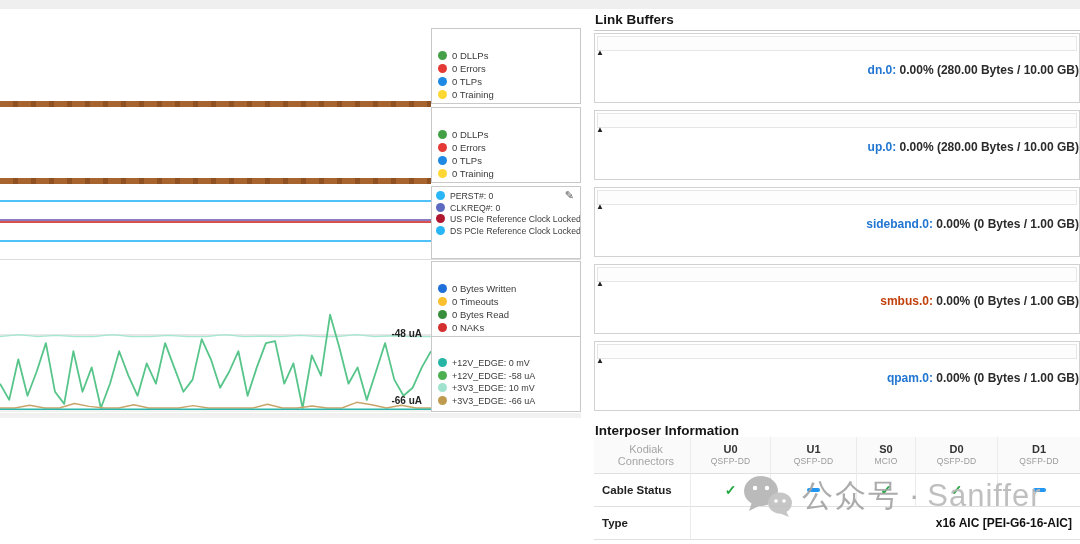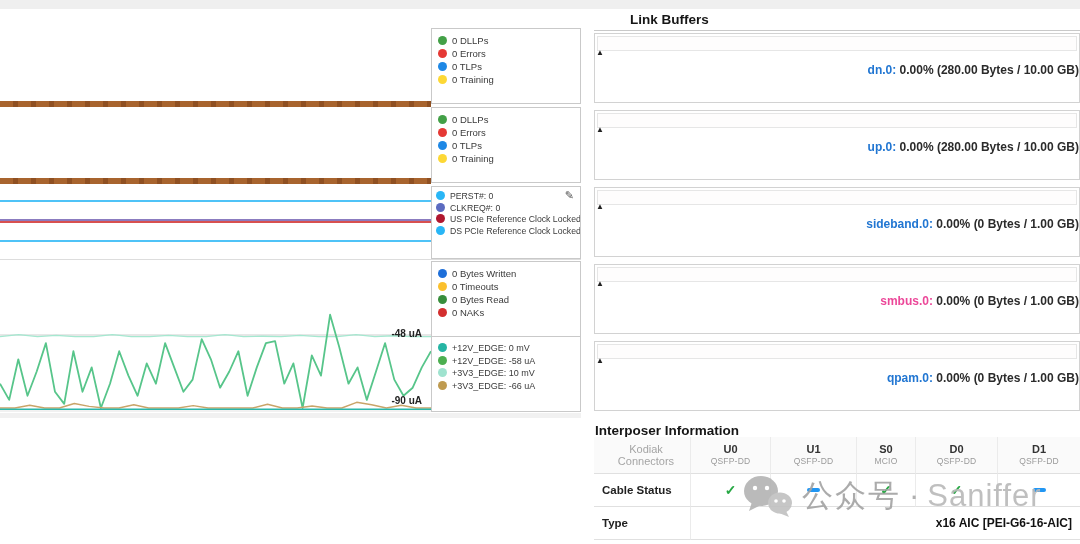--- a/index.html
+++ b/index.html
@@ -7,21 +7,21 @@
        font-family:"Liberation Sans",sans-serif;-webkit-font-smoothing:antialiased;}
   .abs{position:absolute;}
   .topbar{left:0;top:0;width:1080px;height:9px;background:#efefef;}
 
   
   .plotline{left:0;width:431px;}
   .sep{background:#dddddd;height:1px;left:0;width:581px;}
   .bottomstrip{left:0;top:413px;width:581px;height:5px;background:#f1f1f1;}
 
   .legendbox{left:431px;width:150px;background:#fff;border:1px solid #c9c9c9;box-sizing:border-box;
-             padding:5px 6px;font-size:9.5px;line-height:13px;color:#3a3a3a;overflow:hidden;white-space:nowrap;}
+             padding:20px 6px;font-size:9.5px;line-height:13px;color:#3a3a3a;overflow:hidden;white-space:nowrap;}
   .legendbox.small{font-size:8.7px;line-height:11.5px;padding:4px 4px;}
   .legendbox.tiny{font-size:9px;line-height:12.5px;}
   .dot{display:inline-block;width:9px;height:9px;border-radius:50%;margin-right:5px;vertical-align:-1px;}
   .editicon{position:absolute;right:6px;top:3px;font-size:11px;color:#555;cursor:pointer;}
 
   .axislabel{width:62px;text-align:right;font-size:10px;font-weight:bold;color:#222;z-index:3;}
 
   
   .paneltitle{font-size:13.5px;font-weight:bold;color:#161616;}
   .rule{height:1px;background:#c9c9c9;left:594px;width:486px;}
@@ -77,21 +77,21 @@
 
   <svg class="abs" style="left:0;top:291px;" width="431" height="112" viewBox="0 0 431 112">
       <line x1="0" x2="431" y1="35" y2="35" stroke="#cfcfcf" stroke-width="1"></line>
       <line x1="0" x2="431" y1="111" y2="111" stroke="#e3e3e3" stroke-width="1"></line>
       <polyline points="0.0,36.6 18.7,34.6 37.5,36.6 56.2,35.4 75.0,36.6 93.7,36.6 112.4,34.6 131.2,36.6 149.9,36.6 168.7,35.4 187.4,36.6 206.1,36.6 224.9,34.6 243.6,36.6 262.3,36.2 281.1,36.6 299.8,35.4 318.6,36.6 337.3,36.6 356.0,34.6 374.8,36.6 393.5,35.8 412.3,36.6 431.0,36.6" fill="none" stroke="#a5e8d0" stroke-width="1.4" stroke-linejoin="round"></polyline>
       <polyline points="0.0,83.7 9.2,99.9 18.3,59.3 27.5,95.8 36.7,71.5 45.9,43.1 55.0,91.8 64.2,103.9 73.4,51.2 82.5,91.8 91.7,67.4 100.9,108.0 110.0,83.7 119.2,51.2 128.4,75.6 137.6,95.8 146.7,63.4 155.9,83.7 165.1,43.1 174.2,67.4 183.4,91.8 192.6,79.6 201.7,39.1 210.9,59.3 220.1,87.7 229.3,71.5 238.4,51.2 247.6,95.8 256.8,67.4 265.9,43.1 275.1,41.1 284.3,83.7 293.4,63.4 302.6,108.0 311.8,55.3 321.0,75.6 330.1,14.7 339.3,47.2 348.5,83.7 357.6,67.4 366.8,99.9 376.0,71.5 385.1,43.1 394.3,79.6 403.5,95.8 412.7,87.7 421.8,67.4 431.0,51.2" fill="none" stroke="#57c58a" stroke-width="1.8" stroke-linejoin="round"></polyline>
       <polyline points="0.0,108.0 14.9,108.0 29.7,105.2 44.6,108.0 59.4,108.0 74.3,103.5 89.2,106.4 104.0,108.0 118.9,108.0 133.8,104.8 148.6,108.0 163.5,108.0 178.3,108.0 193.2,105.6 208.1,108.0 222.9,108.0 237.8,108.0 252.7,108.0 267.5,104.3 282.4,108.0 297.2,108.0 312.1,106.0 327.0,108.0 341.8,108.0 356.7,102.3 371.6,104.8 386.4,108.0 401.3,105.2 416.1,108.0 431.0,108.0" fill="none" stroke="#c9a469" stroke-width="1.4" stroke-linejoin="round"></polyline>
       <polyline points="0.0,109.2 431.0,109.2" fill="none" stroke="#2ab7a9" stroke-width="1.4" stroke-linejoin="round"></polyline>
     </svg>
   <div class="abs axislabel" style="left:360px;top:319px;">-48 uA</div>
-  <div class="abs axislabel" style="left:360px;top:386px;">-90 uA</div>
+  <div class="abs axislabel" style="left:360px;top:386px;">-66 uA</div>
 
   <div class="abs bottomstrip" style="top:404px;"></div>
 
   <div class="abs legendbox" style="top:19px;height:76px;">
     <div><span class="dot" style="background: rgb(67, 160, 71);"></span><span>0 DLLPs</span></div>
     <div><span class="dot" style="background: rgb(229, 57, 53);"></span><span>0 Errors</span></div>
     <div><span class="dot" style="background: rgb(30, 136, 229);"></span><span>0 TLPs</span></div>
     <div><span class="dot" style="background: rgb(253, 216, 53);"></span><span>0 Training</span></div>
   </div>
 
@@ -118,42 +118,42 @@
   </div>
 
   <div class="abs legendbox tiny" style="top:327px;height:76px;">
     <div><span class="dot" style="background: rgb(38, 181, 164);"></span><span>+12V_EDGE: 0 mV</span></div>
     <div><span class="dot" style="background: rgb(76, 175, 80);"></span><span>+12V_EDGE: -58 uA</span></div>
     <div><span class="dot" style="background: rgb(159, 227, 207);"></span><span>+3V3_EDGE: 10 mV</span></div>
     <div><span class="dot" style="background: rgb(191, 155, 80);"></span><span>+3V3_EDGE: -66 uA</span></div>
   </div>
 </div>
 
-<div class="abs paneltitle" style="left:595px;top:12px;margin-left:35px;">Link Buffers</div>
+<div class="abs paneltitle" style="left:595px;top:12px;">Link Buffers</div>
 <div class="abs rule" style="top:30px;"></div>
 
 <div class="abs bufbox" style="top:33px;">
   <div class="bufbar"></div>
   <div class="bufptr">▲</div>
   <div class="buftext"><span class="buflink" style="color: rgb(33, 118, 210);">dn.0:</span> <span>0.00% (280.00 Bytes / 10.00 GB)</span></div>
 </div>
 <div class="abs bufbox" style="top:110px;">
   <div class="bufbar"></div>
   <div class="bufptr">▲</div>
   <div class="buftext"><span class="buflink" style="color: rgb(33, 118, 210);">up.0:</span> <span>0.00% (280.00 Bytes / 10.00 GB)</span></div>
 </div>
 <div class="abs bufbox" style="top:187px;">
   <div class="bufbar"></div>
   <div class="bufptr">▲</div>
   <div class="buftext"><span class="buflink" style="color: rgb(33, 118, 210);">sideband.0:</span> <span>0.00% (0 Bytes / 1.00 GB)</span></div>
 </div>
 <div class="abs bufbox" style="top:264px;">
   <div class="bufbar"></div>
   <div class="bufptr">▲</div>
-  <div class="buftext"><span class="buflink" style="color: #ec4899;">smbus.0:</span> <span>0.00% (0 Bytes / 1.00 GB)</span></div>
+  <div class="buftext"><span class="buflink" style="color: #c2410c;">smbus.0:</span> <span>0.00% (0 Bytes / 1.00 GB)</span></div>
 </div>
 <div class="abs bufbox" style="top:341px;">
   <div class="bufbar"></div>
   <div class="bufptr">▲</div>
   <div class="buftext"><span class="buflink" style="color: rgb(33, 118, 210);">qpam.0:</span> <span>0.00% (0 Bytes / 1.00 GB)</span></div>
 </div>
 
 <div class="abs paneltitle" style="left:595px;top:423px;text-align:right;">Interposer Information</div>
 <div class="abs rule" style="top:439px;"></div>
 

